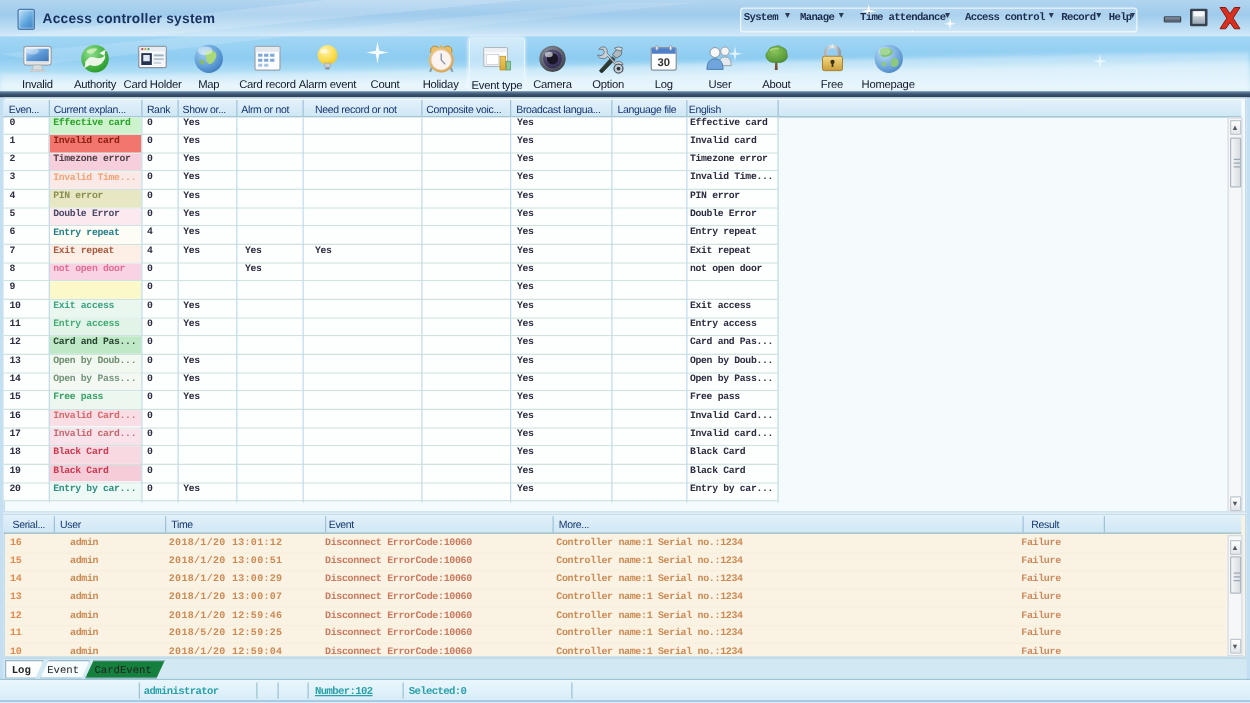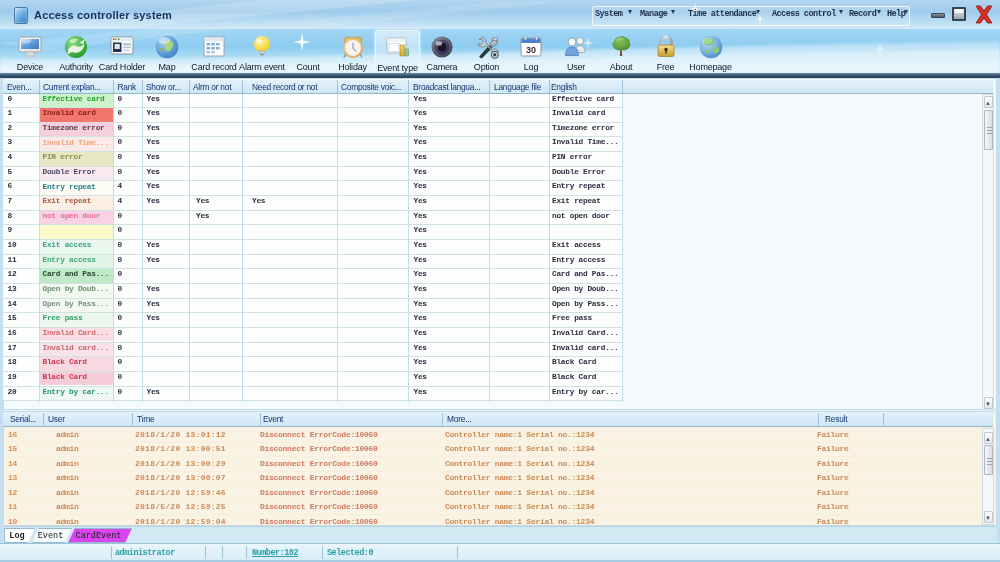--- a/index.html
+++ b/index.html
@@ -196,21 +196,21 @@
   </svg>
   <div class="tbtn" style="left:7.5px">
 <div class="ticon"><svg width="26" height="26" viewBox="0 0 26 26">
 <rect x="2" y="3" width="22" height="15" rx="2" fill="#f2f2f2" stroke="#9aa4ae" stroke-width="1"></rect>
 <rect x="4" y="5" width="18" height="10" fill="url(#gscr)"></rect>
           <ellipse cx="9" cy="7" rx="5" ry="2.5" fill="#fff" opacity="0.35"></ellipse>
 <rect x="4" y="15.5" width="18" height="1.5" fill="#e0e0e0"></rect>
 <path d="M10 18 L16 18 L17.5 22 L8.5 22 Z" fill="#d8dcde" stroke="#aab4bc" stroke-width="0.6"></path>
 <rect x="6.5" y="22" width="13" height="1.6" rx="0.8" fill="#c8cdd2"></rect>
 </svg></div>
-<div class="tlabel">Device</div>
+<div class="tlabel">Invalid</div>
     </div>
 <div class="tbtn" style="left:53.5px">
 <div class="ticon"><svg width="26" height="26" viewBox="0 0 26 26">
 <circle cx="13" cy="13" r="11" fill="url(#ggrn)"></circle>
 <path d="M5 16 Q8 10 13 12 Q18 14 21 10 Q22 13 18 17 Q14 20 9 18 Q6 17.5 5 16Z" fill="#f2f8ee" opacity="0.95"></path>
 <path d="M20.5 10.5 L21.5 5.5 L16.5 8.5 Z" fill="#f2f8ee"></path>
 <path d="M5.5 15.5 L4.5 20.5 L9.5 17.5 Z" fill="#f2f8ee"></path>
 <path d="M6 7 Q10 3.5 15 5 Q13 8 10 9 Q7 9.5 6 7Z" fill="#d8f0c0" opacity="0.8"></path>
 </svg></div>
 <div class="tlabel">Authority</div>
@@ -649,21 +649,21 @@
   <div class="sbtn" style="top:82px;">▼</div>
   <div class="sthumb" style="top:16px;height:30px;">
       <div class="sgrip" style="top:12px"></div>
       <div class="sgrip" style="top:15px"></div>
       <div class="sgrip" style="top:18px"></div>
     </div>
 </div>
 <div id="tabbar">
 <div class="tab" style="left:1px;width:31px;clip-path:polygon(0 0,100% 0,calc(100% - 7px) 100%,0 100%);font-weight:bold;line-height:15px;padding-right:5px;">Log</div>
 <div class="tab" style="left:29px;width:40px;clip-path:polygon(7px 0,100% 0,calc(100% - 7px) 100%,0 100%);line-height:15px;background:#f6fbfd;padding-left:2px;padding-right:5px;">Event</div>
-<div class="tab" style="left:65px;width:64px;clip-path:polygon(7px 0,100% 0,calc(100% - 7px) 100%,0 100%);line-height:15px;background:#d946ef;padding-left:2px;padding-right:5px;">CardEvent</div>
+<div class="tab" style="left:65px;width:64px;clip-path:polygon(7px 0,100% 0,calc(100% - 7px) 100%,0 100%);line-height:15px;background:#15803d;padding-left:2px;padding-right:5px;">CardEvent</div>
 </div>
 <div id="statusbar">
 <div class="stext" style="left:8px;color:#222;margin-top:44px;">2018/1/20 13:01:19</div>
 <div class="ssep" style="left:111px"></div>
 <div class="stext" style="left:115px;color:#2aa0aa;">administrator</div>
 <div class="ssep" style="left:205px"></div>
 <div class="ssep" style="left:222px"></div>
 <div class="ssep" style="left:246px"></div>
 <div class="stext" style="left:252px;color:#2aa0aa;text-decoration:underline;">Number:102</div>
 <div class="ssep" style="left:322px"></div>

